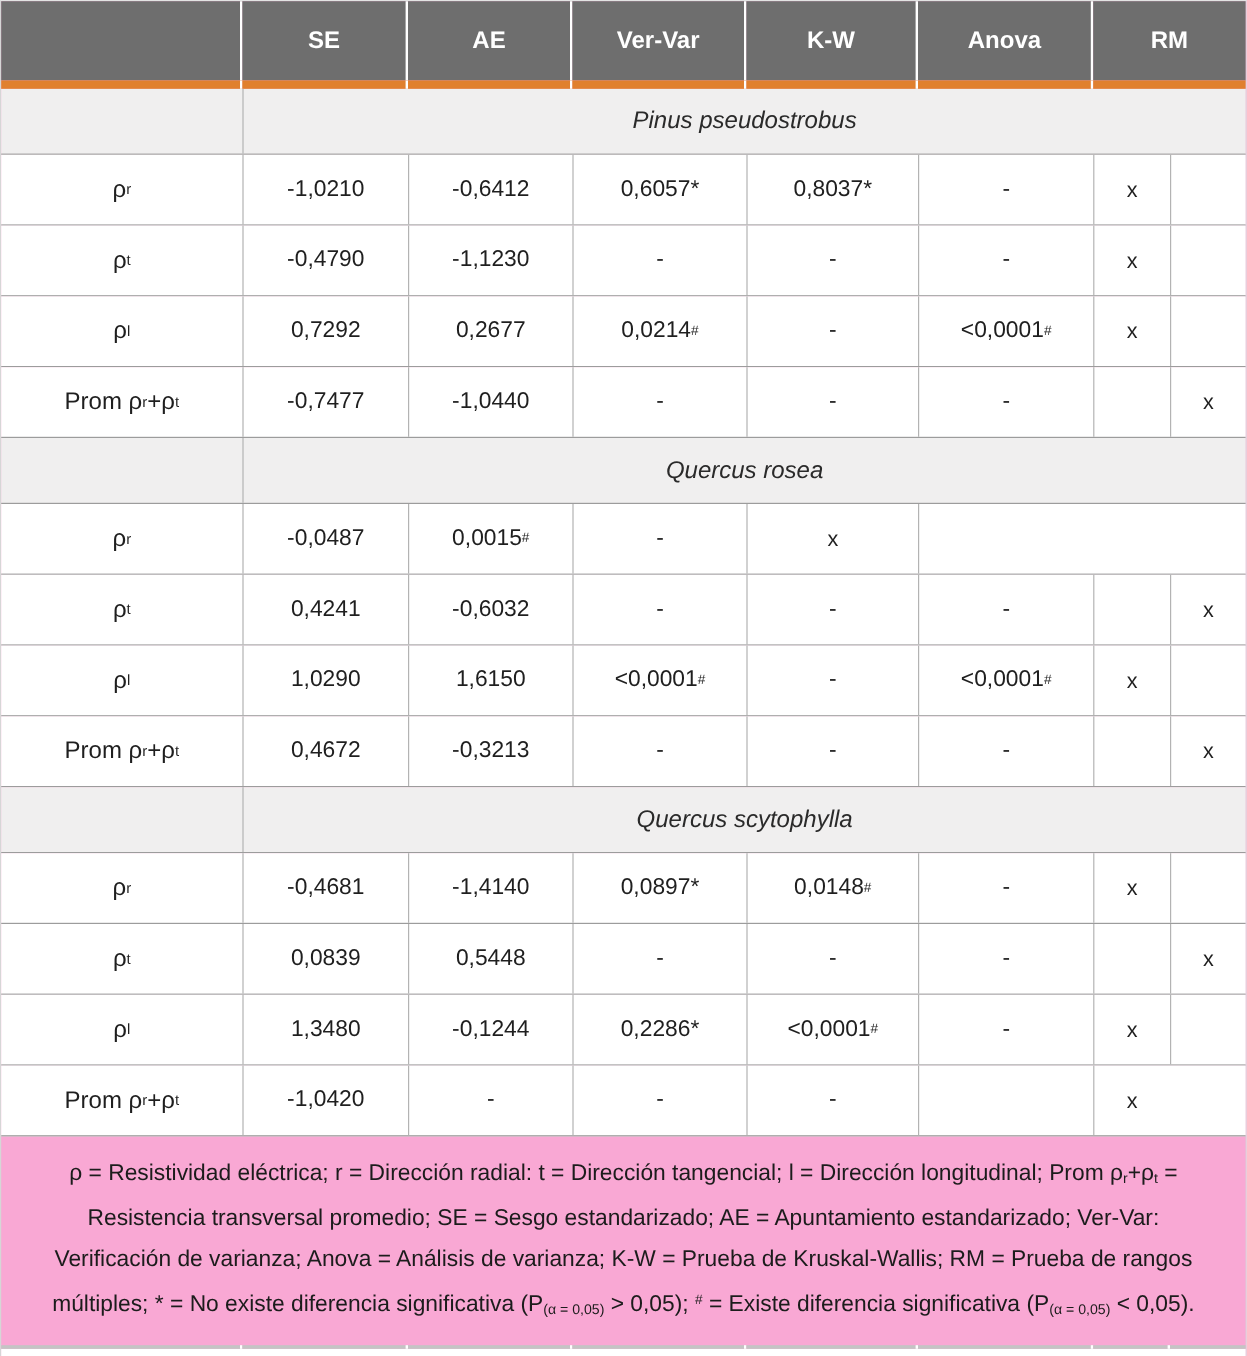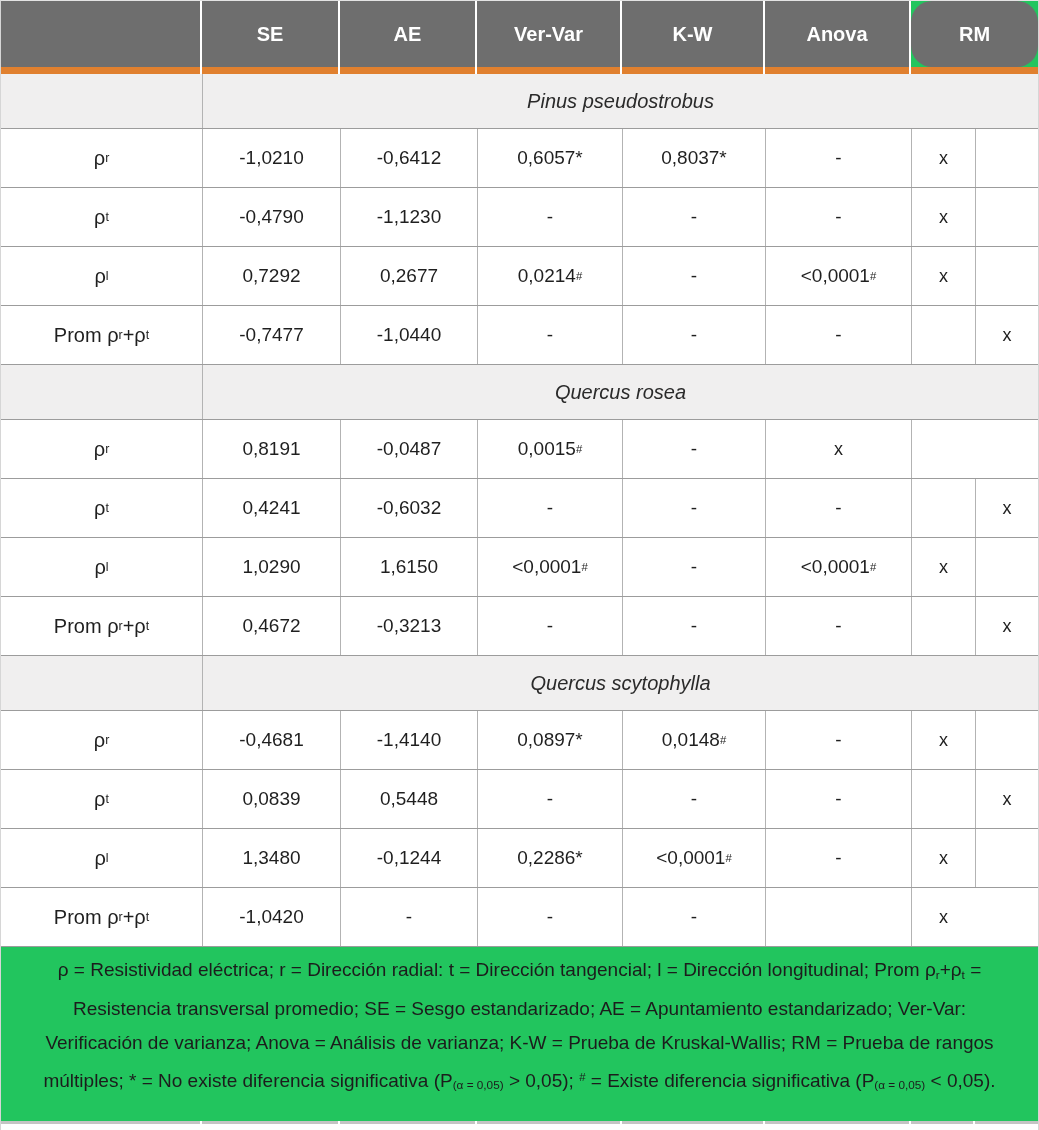--- a/index.html
+++ b/index.html
@@ -6,21 +6,21 @@
     margin: 0;
     padding: 0;
     background: #ffffff;
     font-family: "Liberation Sans", "DejaVu Sans", sans-serif;
     color: #1f1f1f;
   }
   .page {
     width: 1039px;
     height: 1130px;
     overflow: hidden;
-    background: #22c55e;
+    background: #f9a8d4;
   }
   .stat-table {
     width: 1039px;
     box-sizing: border-box;
     border-left: 1px solid #d6d6d6;
     border-right: 1px solid #d6d6d6;
     border-top: 1px solid #e3e3e3;
   }
   
   .thead {
@@ -32,21 +32,21 @@
     height: 66px;
     background: #6e6e6e;
     color: #ffffff;
     font-weight: bold;
     font-size: 20px;
     display: flex;
     align-items: center;
     justify-content: center;
     border-right: 2px solid #ffffff;
   }
-  .hcell:last-child { border-right: none; border-radius: 21px; }
+  .hcell:last-child { border-right: none; }
   .orange-band {
     display: grid;
     grid-template-columns: 201px 138px 137px 145px 143px 146px 1fr;
   }
   .orange-band .ocell {
     box-sizing: border-box;
     height: 7px;
     background: #e0802f;
     border-right: 2px solid #ffffff;
   }
@@ -91,21 +91,21 @@
   .label-cell { font-size: 20px; }
   .rm-cell { font-size: 18px; }
   .sub { font-size: 0.62em; vertical-align: -0.22em; }
   .sup { font-size: 0.60em; vertical-align: 0.50em; }
   
   .footnote {
     box-sizing: border-box;
     padding: 6px 26px 4px 26px;
     min-height: 174px;
     display: flex;
-    align-items: flex-start;
+    align-items: center;
   }
   .footnote p {
     margin: 0;
     width: 100%;
     text-align: center;
     font-size: 19px;
     line-height: 34px;
     color: #1c1c1c;
   }
   
@@ -189,21 +189,20 @@
           <div class="cell">-</div>
           <div class="cell rm-cell"></div>
           <div class="cell rm-cell">x</div>
         </div>
         <div class="species-row">
           <div class="spacer"></div>
           <div class="species-name">Quercus rosea</div>
         </div>
         <div class="data-row">
           <div class="cell label-cell">ρ<span class="sub">r</span></div>
-          <div class="cell">0,8191</div>
           <div class="cell">-0,0487</div>
           <div class="cell">0,0015<span class="sup">#</span></div>
           <div class="cell">-</div>
           <div class="cell rm-cell">x</div>
           <div class="cell rm-cell"></div>
         </div>
         <div class="data-row">
           <div class="cell label-cell">ρ<span class="sub">t</span></div>
           <div class="cell">0,4241</div>
           <div class="cell">-0,6032</div>

